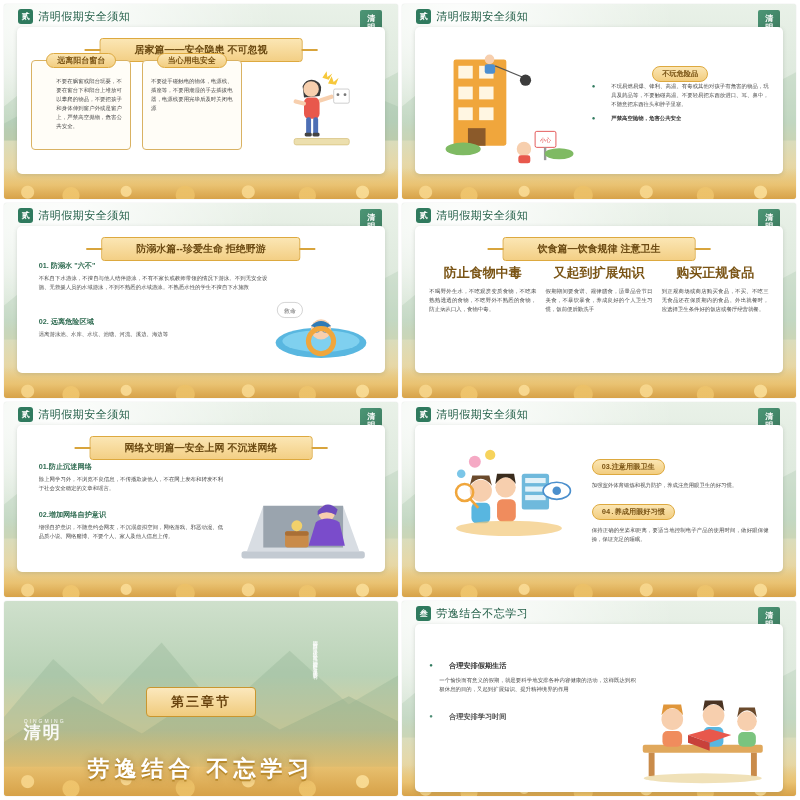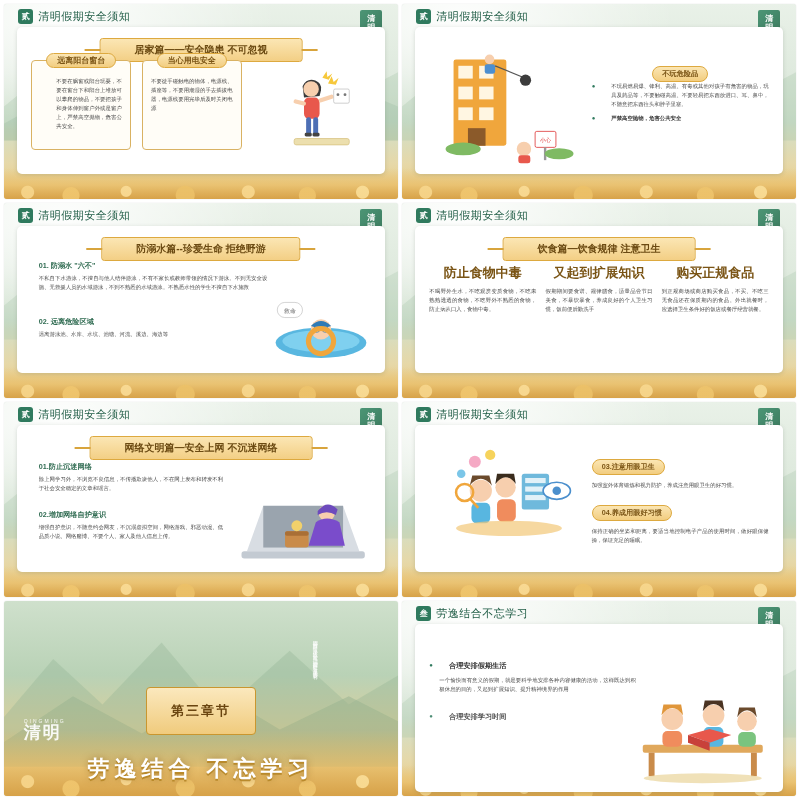--- a/index.html
+++ b/index.html
@@ -152,21 +152,21 @@
   
   .col3 { position: absolute; top: 26%; bottom: 8%; width: 29%; }
   
   .chapter-bg {
     position: absolute; inset: 0;
     background: linear-gradient(to bottom,#cfe0cc 0%, #b9d2b6 38%, #d8cf9c 64%, #e3bf76 100%);
   }
   .chapter-plaque {
     position: absolute; left: 50%; transform: translateX(-50%);
     top: 44%;
-    padding: 14px 24px;
+    padding: 5px 24px;
     background: linear-gradient(to bottom,#fbe8bd,#f0cb7d);
     border: 1.5px solid #c9962f;
     border-radius: 4px;
     font-size: 13px; font-weight: bold; color: #6a4510;
     letter-spacing: 2px;
   }
   .chapter-main {
     position: absolute; left: 50%; transform: translateX(-50%);
     bottom: 6%;
     font-size: 22px; font-weight: bold; letter-spacing: 5px;
@@ -460,21 +460,21 @@
           <ellipse cx="80" cy="100" rx="62" ry="9" fill="#f2c878" opacity=".7"></ellipse>
         </svg>
       </div>
       <div style="position:absolute;right:4%;top:20%;width:48%;">
         <div style="margin-bottom:6px;">
           <span class="pill">03.注意用眼卫生</span>
         </div>
         <div class="body-txt">加强室外体育锻炼和视力防护，养成注意用眼卫生的好习惯。</div>
       </div>
       <div style="position:absolute;right:4%;top:52%;width:48%;">
-        <div style="margin-bottom:6px;">
+        <div style="margin-bottom:6px;font-family:Liberation Mono, monospace;">
           <span class="pill">04.养成用眼好习惯</span>
         </div>
         <div class="body-txt">保持正确的坐姿和距离，要适当地控制电子产品的使用时间，做好眼保健操，保证充足的睡眠。</div>
       </div>
     </div>
   </div>
 
   <div class="slide">
     <div class="chapter-bg"></div>
     <div class="mountains" style="height:85%;opacity:.55;">

